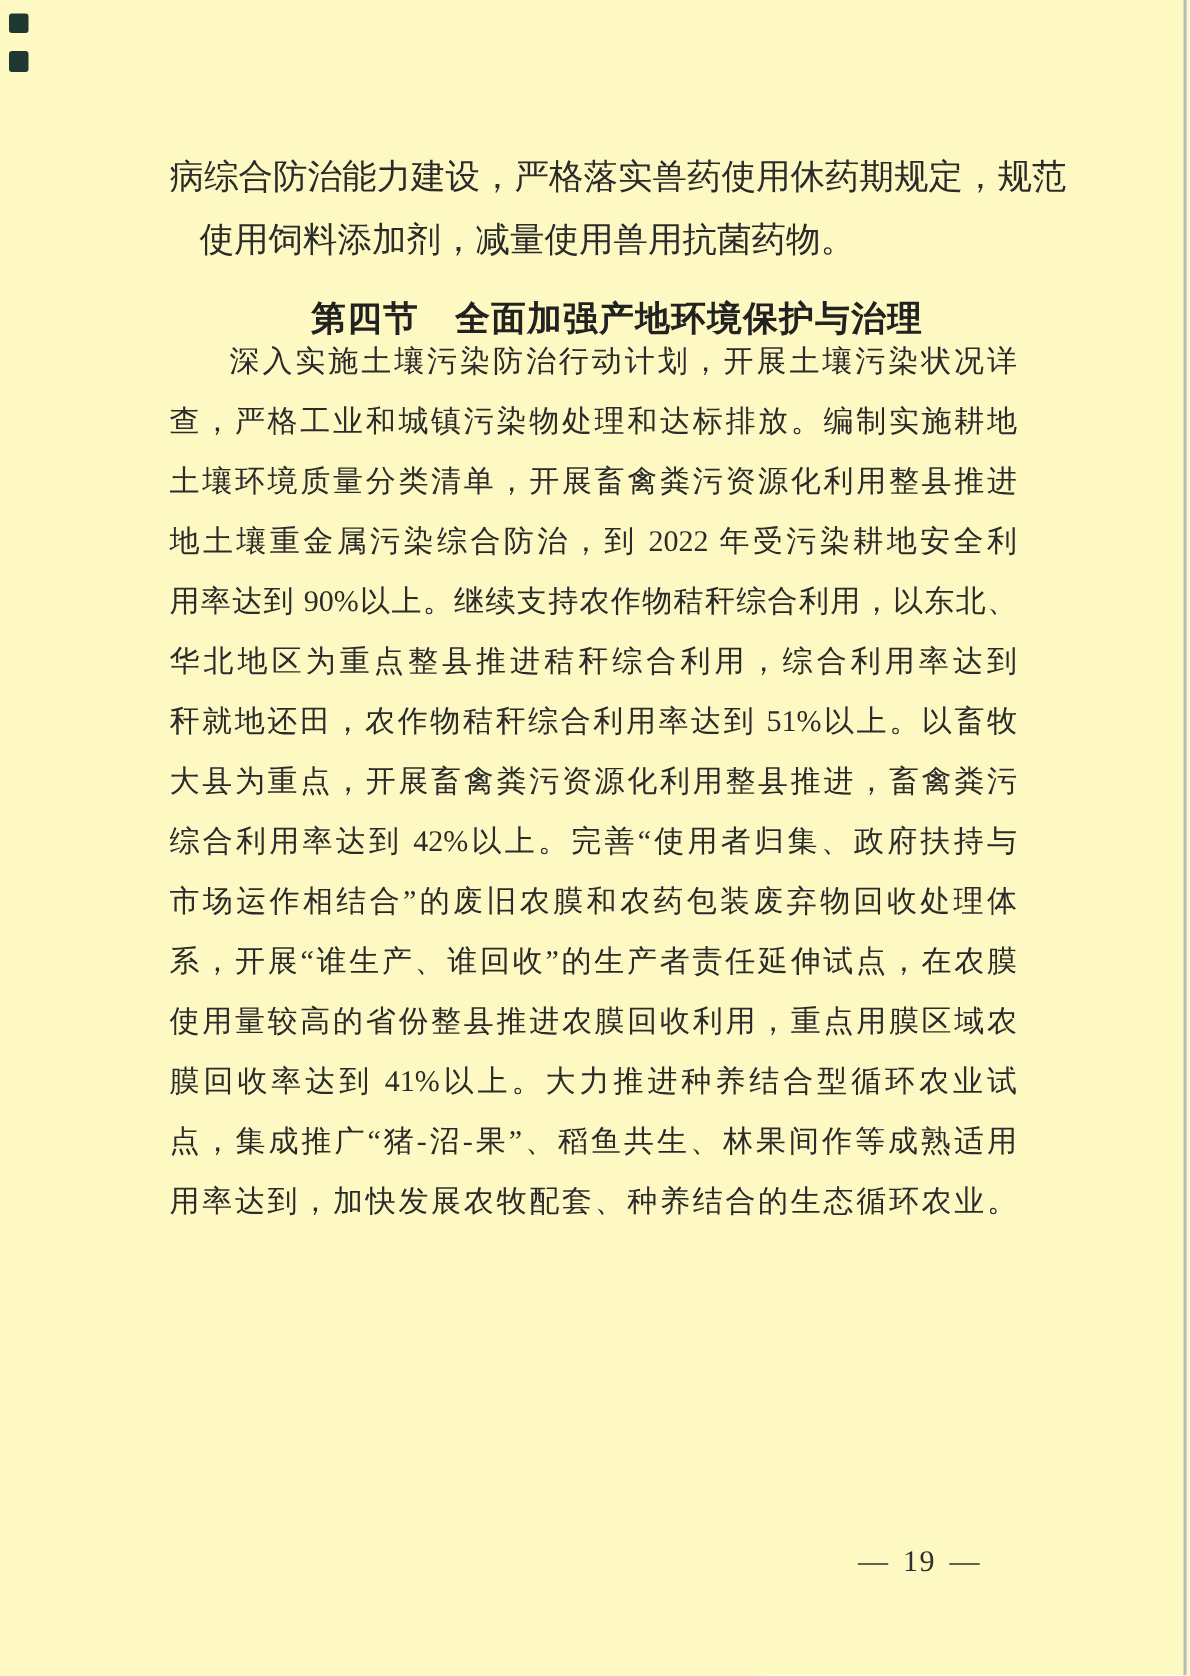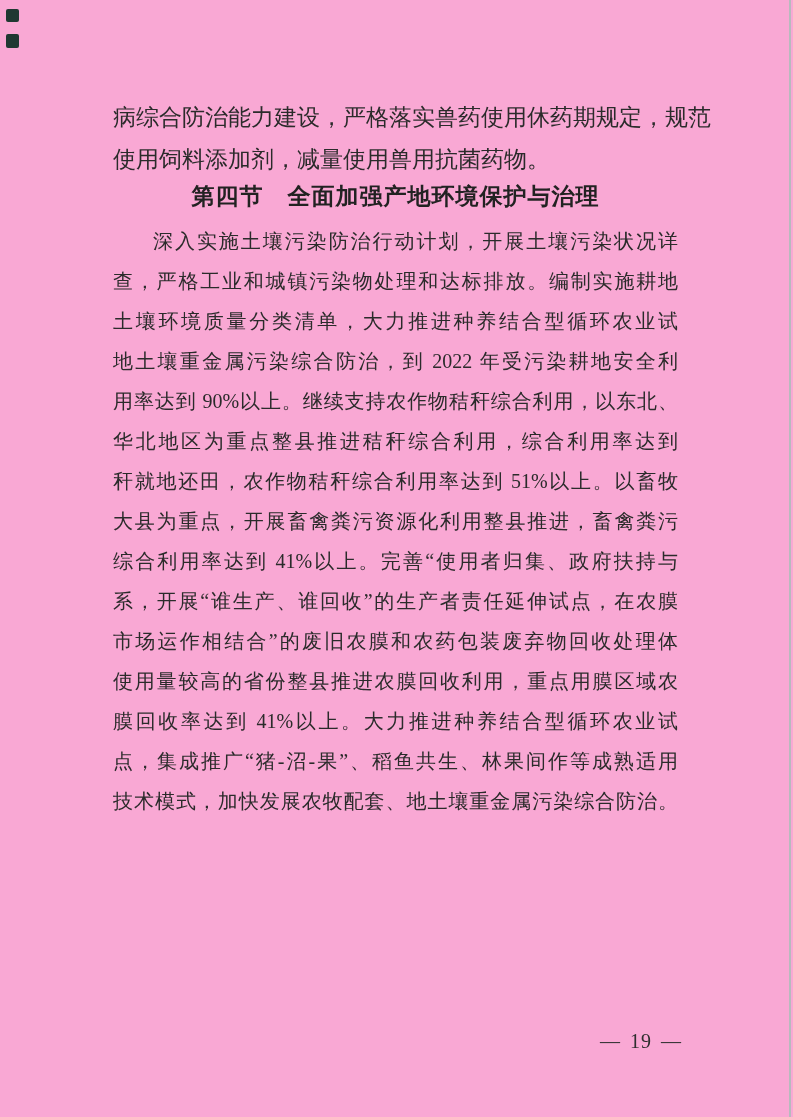--- a/index.html
+++ b/index.html
@@ -38,36 +38,37 @@
     top: 97px;
     width: 565px;
   }
   .intro .line {
     font-size: 23px;
     line-height: 42px;
     height: 42px;
   }
   .intro .line:last-child {
     text-align-last: left;
+    margin-left: 20px;
   }
 
   .line {
     color: #2b2b2b;
     text-align: justify;
     text-align-last: justify;
     white-space: nowrap;
     overflow: visible;
   }
 
   .heading {
     position: absolute;
     left: 113px;
     top: 177px;
     width: 565px;
-    margin: 0;
+    margin: 16px;
     font-size: 23px;
     line-height: 40px;
     font-weight: bold;
     color: #222222;
     text-align: center;
     letter-spacing: 1px;
   }
 
   .body-para {
     position: absolute;
@@ -79,59 +80,59 @@
     font-size: 20px;
     line-height: 40px;
     height: 40px;
   }
   .body-para .line:first-child {
     text-indent: 2em;
   }
 
   .page-number {
     position: absolute;
-    left: 600px;
+    left: 572px;
     top: 1028px;
     font-size: 20px;
     line-height: 26px;
     color: #2f2f2f;
     word-spacing: 3px;
     letter-spacing: 1px;
   }
 </style>
 </head>
 <body>
 
-<div class="page" style="background: #f9a8d4;">
+<div class="page" style="background: #fef9c3;">
 
   <div class="corner-mark m1" style="background: rgb(32, 56, 50);"></div>
   <div class="corner-mark m2" style="background: rgb(32, 56, 50);"></div>
 
   <div class="intro">
       <div class="line">病综合防治能力建设，严格落实兽药使用休药期规定，规范</div>
       <div class="line">使用饲料添加剂，减量使用兽用抗菌药物。</div>
     </div>
 
   <h2 class="heading">第四节　全面加强产地环境保护与治理</h2>
 
   <div class="body-para">
       <div class="line">深入实施土壤污染防治行动计划，开展土壤污染状况详</div>
       <div class="line">查，严格工业和城镇污染物处理和达标排放。编制实施耕地</div>
-      <div class="line">土壤环境质量分类清单，大力推进种养结合型循环农业试</div>
+      <div class="line">土壤环境质量分类清单，开展畜禽粪污资源化利用整县推进</div>
       <div class="line">地土壤重金属污染综合防治，到 2022 年受污染耕地安全利</div>
       <div class="line">用率达到 90%以上。继续支持农作物秸秆综合利用，以东北、</div>
       <div class="line">华北地区为重点整县推进秸秆综合利用，综合利用率达到</div>
       <div class="line">秆就地还田，农作物秸秆综合利用率达到 51%以上。以畜牧</div>
       <div class="line">大县为重点，开展畜禽粪污资源化利用整县推进，畜禽粪污</div>
-      <div class="line">综合利用率达到 41%以上。完善“使用者归集、政府扶持与</div>
+      <div class="line">综合利用率达到 42%以上。完善“使用者归集、政府扶持与</div>
+      <div class="line">市场运作相结合”的废旧农膜和农药包装废弃物回收处理体</div>
       <div class="line">系，开展“谁生产、谁回收”的生产者责任延伸试点，在农膜</div>
-      <div class="line">市场运作相结合”的废旧农膜和农药包装废弃物回收处理体</div>
       <div class="line">使用量较高的省份整县推进农膜回收利用，重点用膜区域农</div>
       <div class="line">膜回收率达到 41%以上。大力推进种养结合型循环农业试</div>
       <div class="line">点，集成推广“猪-沼-果”、稻鱼共生、林果间作等成熟适用</div>
-      <div class="line">技术模式，加快发展农牧配套、地土壤重金属污染综合防治。</div>
+      <div class="line">用率达到，加快发展农牧配套、种养结合的生态循环农业。</div>
     </div>
 
   <div class="page-number">— 19 —</div>
 
   <div class="edge-line" style="background: rgb(184, 186, 189);"></div>
 
 </div>
 
 </body></html>

